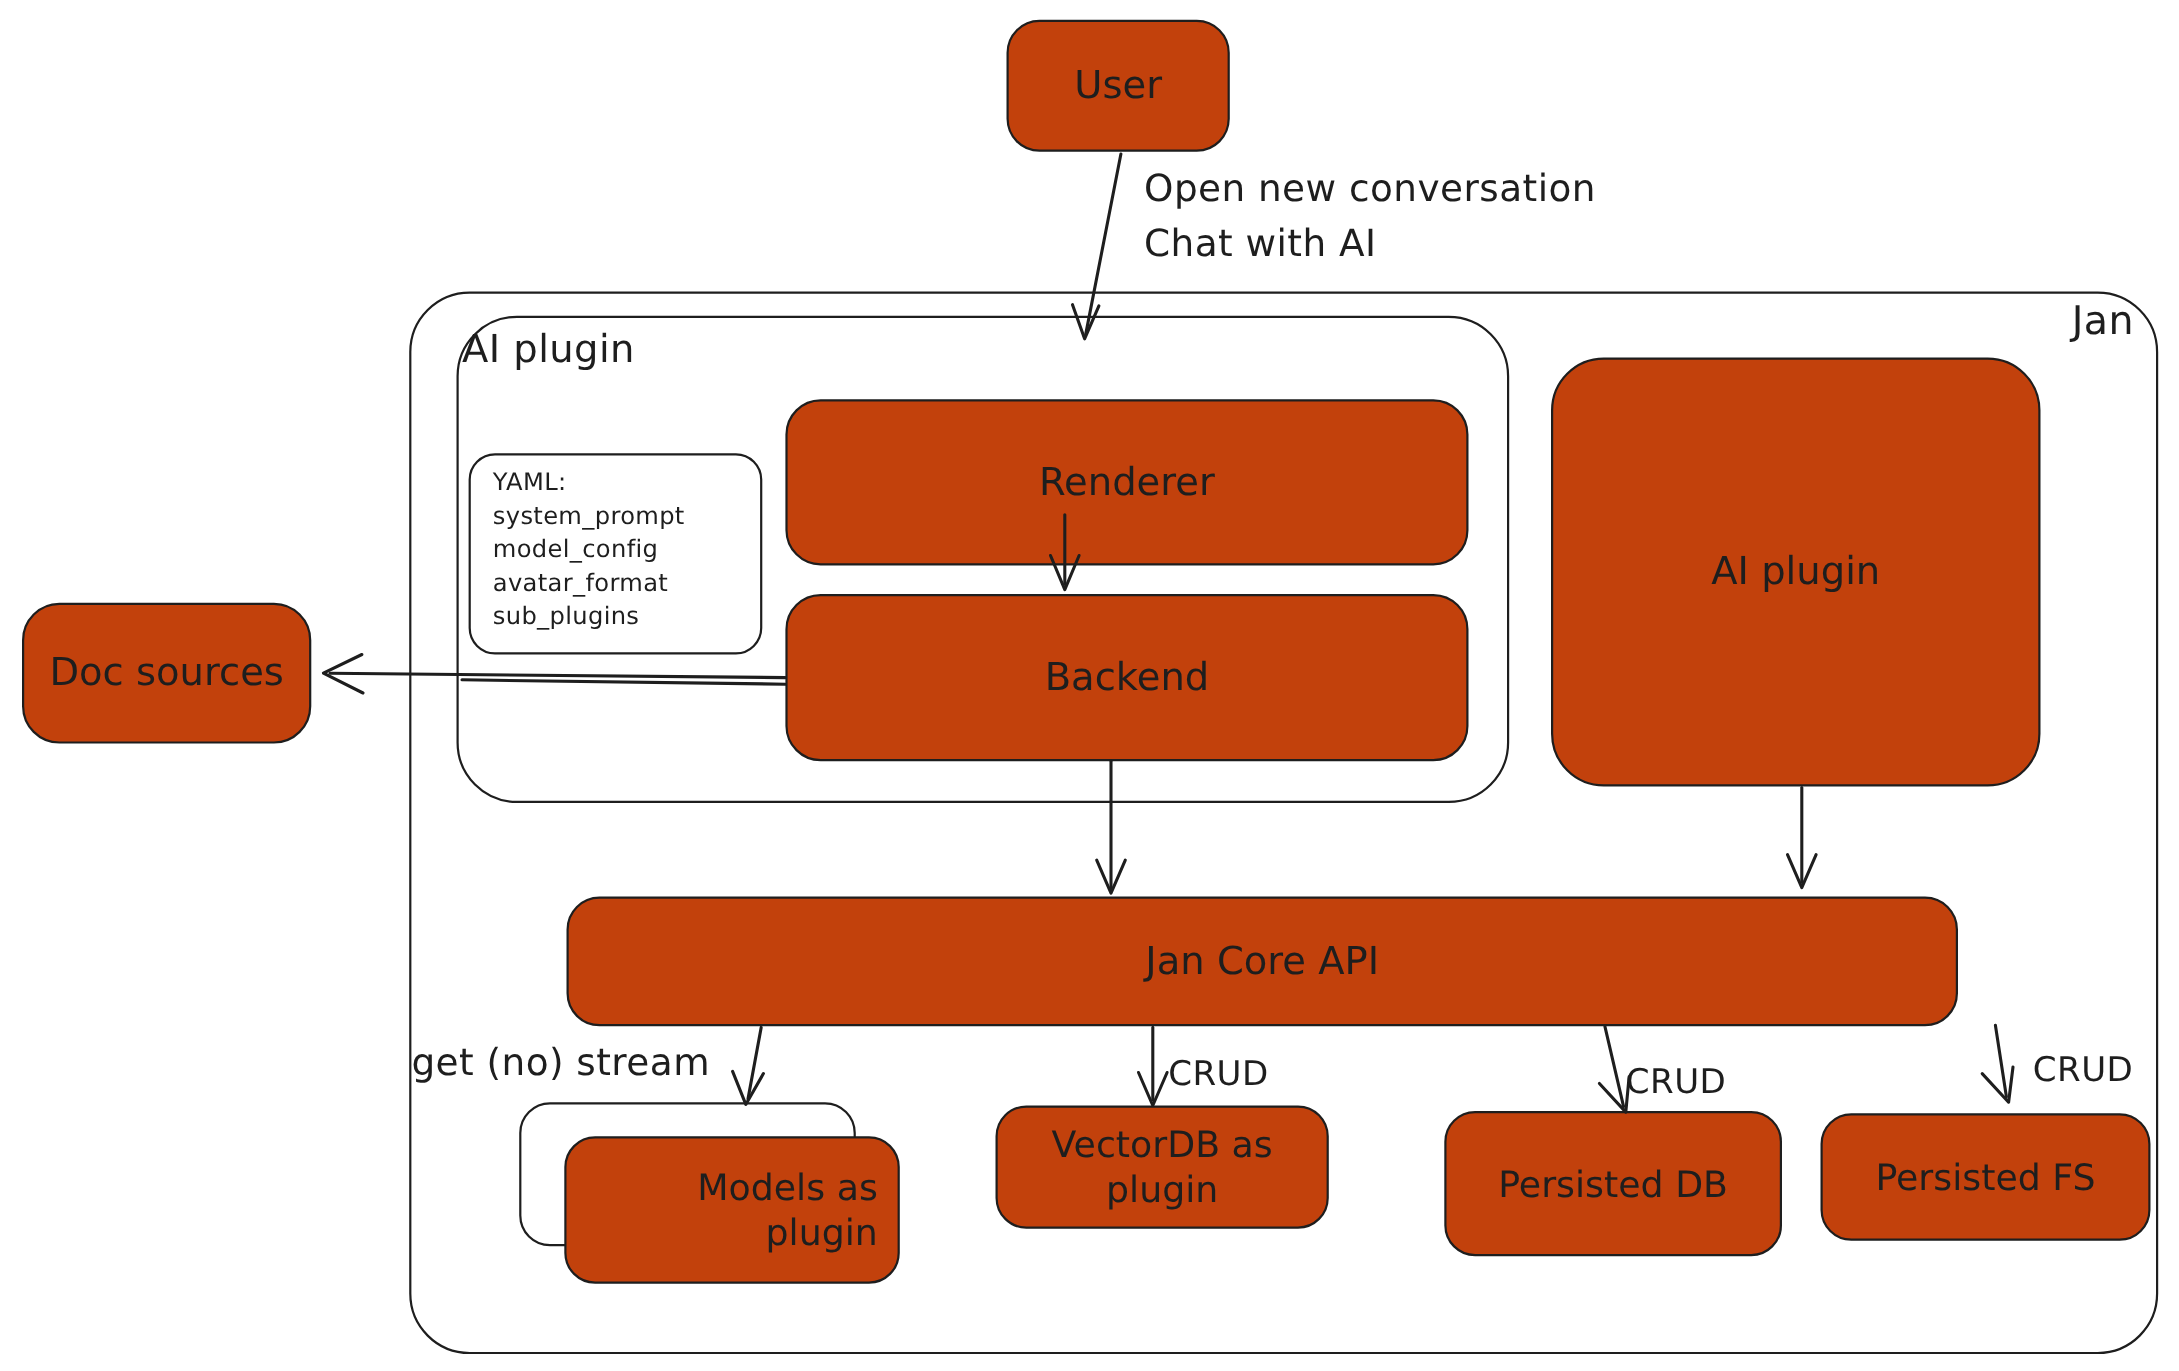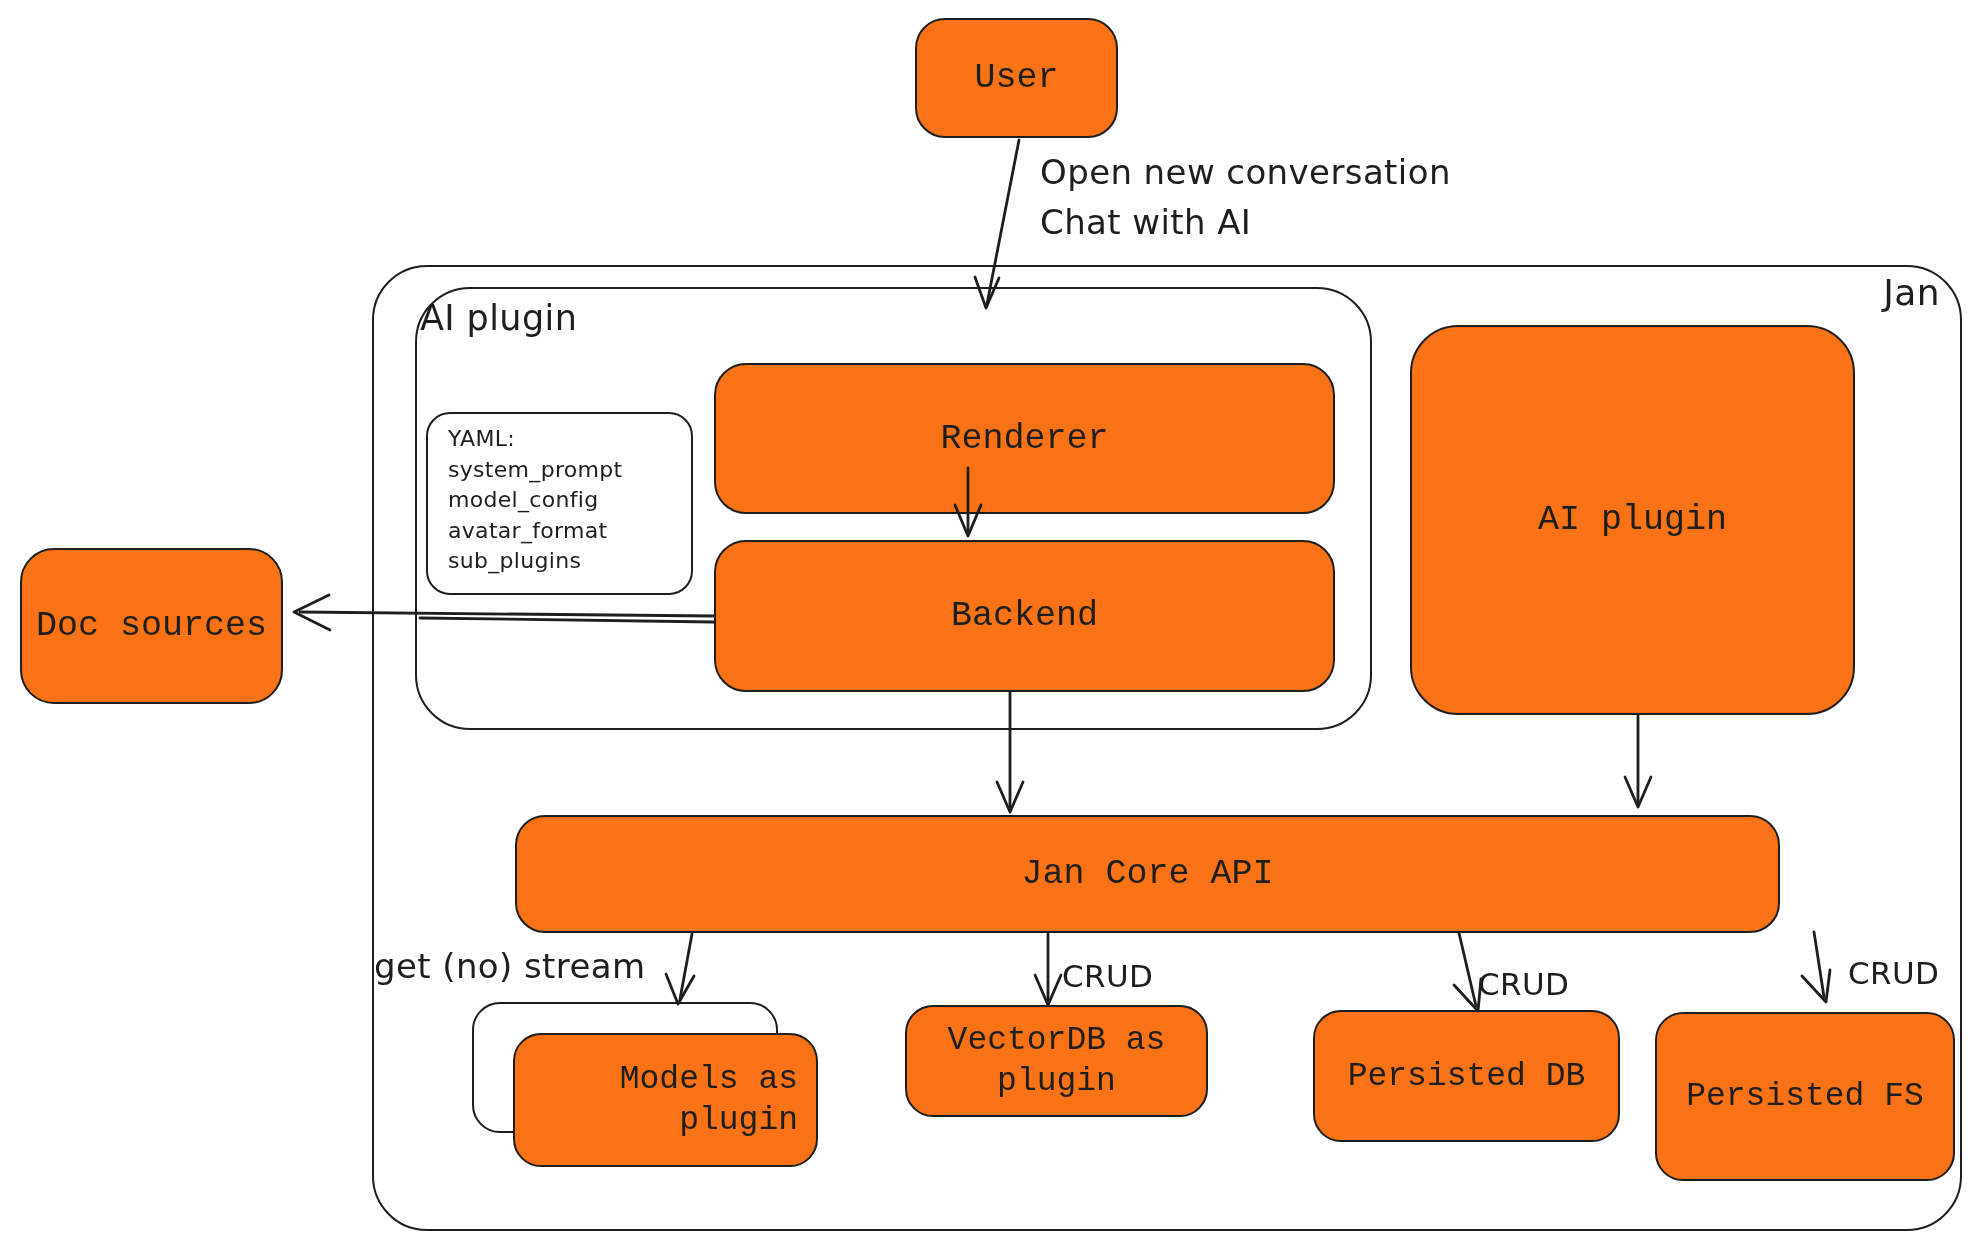--- a/index.html
+++ b/index.html
@@ -12,21 +12,21 @@
     font-family: "DejaVu Sans", "Liberation Sans", sans-serif;
     color: #1e1e1e;
     overflow: hidden;
   }
   .box {
     position: absolute;
     border: 2.6px solid #1e1e1e;
     background: transparent;
     box-sizing: border-box;
   }
-  .filled { background: #f97316; font-family: Liberation Mono, monospace; }
+  .filled { background: #c2410c; }
   .center {
     display: flex;
     align-items: center;
     justify-content: center;
     text-align: center;
   }
   .lbl {
     position: absolute;
     white-space: nowrap;
     letter-spacing: 0.4px;
@@ -48,27 +48,27 @@
   }
 
   
   #box-user        { left: 915px;  top: 18px;   width: 203px; height: 120px; border-radius: 30px; }
   #box-jan         { left: 372px;  top: 265px;  width: 1590px; height: 966px; border-radius: 55px; }
   #box-plugin-ctr  { left: 415px;  top: 287px;  width: 957px; height: 443px; border-radius: 55px; }
   #box-yaml        { left: 426px;  top: 412px;  width: 267px; height: 183px; border-radius: 24px; }
   #box-renderer    { left: 714px;  top: 317px;  width: 621px; height: 151px; border-radius: 32px; margin-top: 46px; }
   #box-backend     { left: 714px;  top: 540px;  width: 621px; height: 152px; border-radius: 32px; }
   #box-ai-right    { left: 1410px; top: 325px;  width: 445px; height: 390px; border-radius: 48px; }
-  #box-doc         { left: 20px;   top: 548px;  width: 263px; height: 156px; border-radius: 34px; }
+  #box-doc         { left: 20px;   top: 548px;  width: 263px; height: 128px; border-radius: 34px; }
   #box-core        { left: 515px;  top: 815px;  width: 1265px; height: 118px; border-radius: 30px; }
   #box-models-back { left: 472px;  top: 1002px; width: 306px; height: 131px; border-radius: 28px; }
   #box-models      { left: 513px;  top: 1033px; width: 305px; height: 134px; border-radius: 28px; text-align: right; }
   #box-vectordb    { left: 905px;  top: 1005px; width: 303px; height: 112px; border-radius: 28px; }
   #box-pdb         { left: 1313px; top: 1010px; width: 307px; height: 132px; border-radius: 28px; }
-  #box-pfs         { left: 1655px; top: 1012px; width: 300px; height: 169px; border-radius: 28px; }
+  #box-pfs         { left: 1655px; top: 1012px; width: 300px; height: 116px; border-radius: 28px; }
 
   
   #lbl-jan          { right: 41px; top: 272px; font-size: 36px; }
   #lbl-plugin-ctr   { left: 420px; top: 298px; font-size: 35px; }
   #lbl-edge-line1   { left: 1040px; top: 152px; font-size: 34px; }
   #lbl-edge-line2   { left: 1040px; top: 202px; font-size: 34px; }
   #lbl-stream       { left: 374px;  top: 946px; font-size: 34px; }
   #lbl-crud-vdb     { left: 1062px; top: 958px; font-size: 31px; }
   #lbl-crud-pdb     { left: 1478px; top: 966px; font-size: 31px; }
   #lbl-crud-pfs     { left: 1848px; top: 955px; font-size: 31px; }

